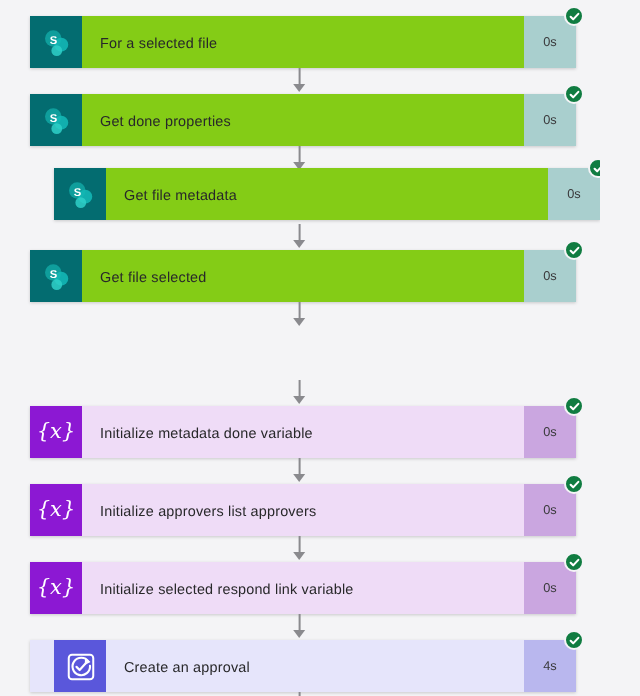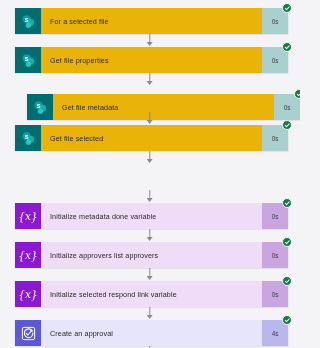--- a/index.html
+++ b/index.html
@@ -73,31 +73,31 @@
     background: #107c41;
     border: 1.2px solid #f4f4f6;
     display: flex;
     align-items: center;
     justify-content: center;
     box-sizing: border-box;
   }
   .status-badge svg { display: block; }
 
   
-  .theme-sharepoint .step { background: #eab308; }
+  .theme-sharepoint .step { background: #84cc16; }
   .theme-sharepoint .step-icon { background: #036c70; }
   .theme-sharepoint .step-duration { background: #a9cfce; }
 
   
   .theme-variables .step { background: #efdcf7; }
   .theme-variables .step-icon { background: #8c18d3; }
   .theme-variables .step-duration { background: #caa6e0; }
 
   
-  .theme-approvals .step { background: #e6e5fb; }
+  .theme-approvals .step { background: #e6e5fb; padding-left: 12px; }
   .theme-approvals .step-icon { background: #5a57db; }
   .theme-approvals .step-duration { background: #b9b7ee; }
 
   .connector {
     position: absolute;
     left: 150px;
     width: 1.4px;
     background: #8a8a8e;
     transform: translateX(-0.7px);
   }
@@ -147,32 +147,32 @@
     <div class="step-wrap theme-sharepoint" style="top: 47px;">
     <div class="step">
       <div class="step-icon">
           <svg width="15" height="15" viewBox="0 0 24 24">
     <circle cx="9" cy="8.4" r="6.6" fill="#0f9e9c"></circle>
     <circle cx="15.4" cy="13.3" r="5.6" fill="#13b7b5" opacity="0.9"></circle>
     <circle cx="11.8" cy="18.1" r="4.3" fill="#2fd0c8" opacity="0.85"></circle>
     <text x="6.1" y="12.4" font-family="Liberation Sans, sans-serif" font-size="9" font-weight="bold" fill="#ffffff">S</text>
   </svg>
         </div>
-      <div class="step-title">Get file properties</div>
+      <div class="step-title">Get done properties</div>
       <div class="step-duration">0s</div>
       <div class="status-badge">
           <svg width="6.6" height="6.6" viewBox="0 0 12 12">
     <path d="M2.4 6.2 L4.7 8.5 L9.4 3.5" fill="none" stroke="#ffffff" stroke-width="1.9" stroke-linecap="round" stroke-linejoin="round"></path>
   </svg>
         </div>
     </div>
     </div>
     <div class="connector" style="top: 73px; height: 8.4px;"></div>
     <div class="connector-head" style="top: 81.4px;"></div>
-    <div class="step-wrap theme-sharepoint" style="top: 94px; padding-left: 12px;">
+    <div class="step-wrap theme-sharepoint" style="top: 84px; padding-left: 12px;">
     <div class="step">
       <div class="step-icon">
           <svg width="15" height="15" viewBox="0 0 24 24">
     <circle cx="9" cy="8.4" r="6.6" fill="#0f9e9c"></circle>
     <circle cx="15.4" cy="13.3" r="5.6" fill="#13b7b5" opacity="0.9"></circle>
     <circle cx="11.8" cy="18.1" r="4.3" fill="#2fd0c8" opacity="0.85"></circle>
     <text x="6.1" y="12.4" font-family="Liberation Sans, sans-serif" font-size="9" font-weight="bold" fill="#ffffff">S</text>
   </svg>
         </div>
       <div class="step-title">Get file metadata</div>

